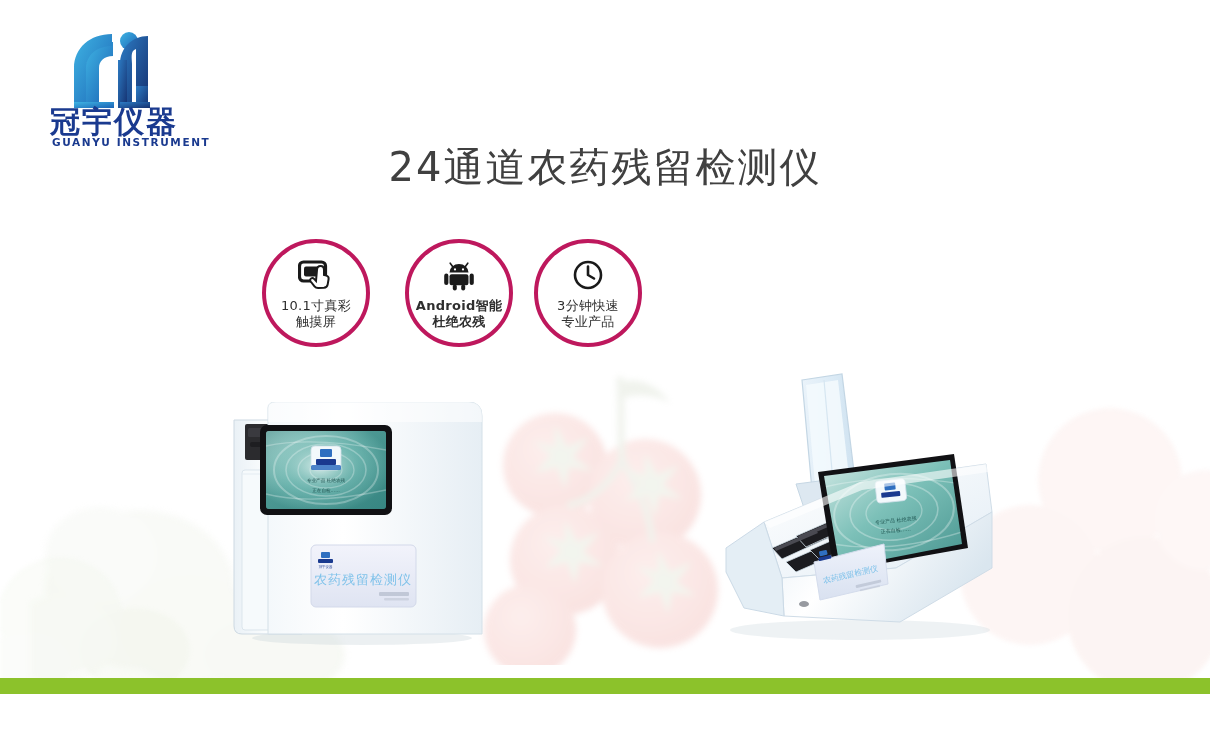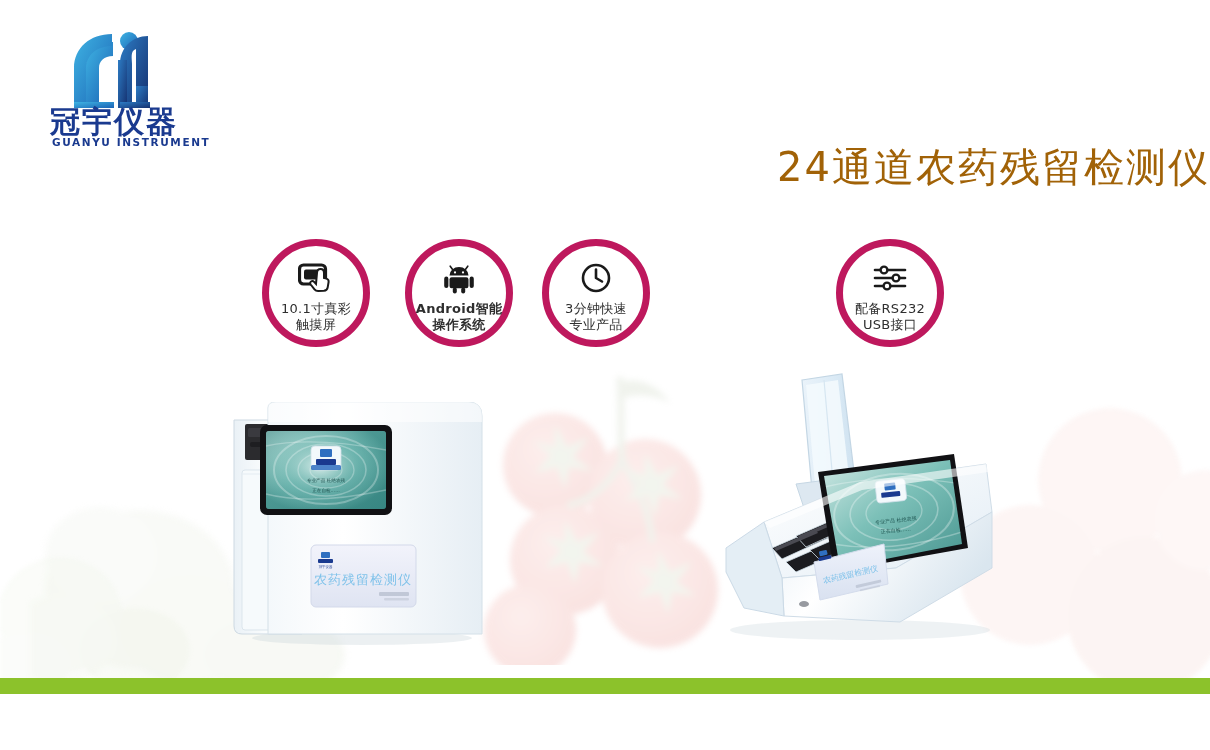--- a/index.html
+++ b/index.html
@@ -27,41 +27,41 @@
   }
   .wm-pepper{
     position:absolute;left:0px;top:520px;width:190px;height:170px;opacity:.5;filter:blur(2px);
   }
 
   
   .logo{position:absolute;left:34px;top:24px;width:180px;height:125px;}
 
   
   .headline{
-    position:absolute;left:0;top:140px;width:1210px;text-align:right;
-    font-size:40px;letter-spacing:2px;color:#a16207;font-weight:400;
+    position:absolute;left:0;top:140px;width:1210px;text-align:center;
+    font-size:40px;letter-spacing:2px;color:#404040;font-weight:400;
     font-family:"DejaVu Sans","Liberation Sans",sans-serif;
   }
 
   
   .features{position:absolute;left:262px;top:239px;width:700px;height:112px;}
   .feat{
     position:absolute;top:0;width:108px;height:108px;border-radius:50%;
-    border:7px solid #be185d;box-sizing:border-box;background:rgba(255,255,255,.35);
+    border:4px solid #be185d;box-sizing:border-box;background:rgba(255,255,255,.35);
     display:flex;flex-direction:column;align-items:center;justify-content:flex-start;
   }
   .feat .ficon{height:38px;margin-top:13px;display:flex;align-items:center;justify-content:center;}
   .feat .ftext{
     margin-top:4px;text-align:center;line-height:16px;font-size:13px;color:#2f2f2f;
     font-family:"DejaVu Sans","Liberation Sans",sans-serif;letter-spacing:.3px;
   }
   .feat .ftext span{display:block;}
   .f0{left:0px;}
   .f1{left:143px;font-weight:bold;}
-  .f2{left:280px;}
+  .f2{left:272px;}
   .f3{left:430px;}
   .f4{left:574px;}
 
   
   .device-left{position:absolute;left:232px;top:402px;width:253px;height:243px;}
   .device-right{position:absolute;left:700px;top:372px;width:300px;height:272px;}
 
   
   .footer{
     position:absolute;left:0;top:678px;width:1210px;height:72px;background:#8cc22b;
@@ -190,58 +190,38 @@
             <rect x="6.5" y="15.2" width="19" height="11" rx="2.2"></rect>
             <rect x="1.2" y="14.6" width="4.2" height="11.5" rx="2.1"></rect>
             <rect x="26.6" y="14.6" width="4.2" height="11.5" rx="2.1"></rect>
             <rect x="9.8" y="25.4" width="4" height="6.2" rx="2"></rect>
             <rect x="18.2" y="25.4" width="4" height="6.2" rx="2"></rect>
           </g>
         </svg>
       </div>
       <div class="ftext">
         <span>Android智能</span>
-        <span>操作系统</span>
+        <span>杜绝农残</span>
       </div>
     </div>
 
     <div class="feat f2">
       <div class="ficon">
         <svg width="32" height="32" viewBox="0 0 32 32">
           <circle cx="16" cy="16" r="13" fill="none" stroke="#1a1a1a" stroke-width="2.6"></circle>
           <path d="M16 7.5 L16 16 L22 19.5" fill="none" stroke="#1a1a1a" stroke-width="2.6" stroke-linecap="round" stroke-linejoin="round"></path>
         </svg>
       </div>
       <div class="ftext">
         <span>3分钟快速</span>
         <span>专业产品</span>
       </div>
     </div>
 
 
-    <div class="feat f4">
-      <div class="ficon">
-        <svg width="34" height="28" viewBox="0 0 34 28">
-          <g stroke="#1a1a1a" stroke-width="2.6" stroke-linecap="round">
-            <line x1="2" y1="6" x2="32" y2="6"></line>
-            <line x1="2" y1="14" x2="32" y2="14"></line>
-            <line x1="2" y1="22" x2="32" y2="22"></line>
-          </g>
-          <g fill="#fff" stroke="#1a1a1a" stroke-width="2.4">
-            <circle cx="11" cy="6" r="3.4"></circle>
-            <circle cx="23" cy="14" r="3.4"></circle>
-            <circle cx="14" cy="22" r="3.4"></circle>
-          </g>
-        </svg>
-      </div>
-      <div class="ftext">
-        <span>配备RS232</span>
-        <span>USB接口</span>
-      </div>
-    </div>
   </div>
 
   <svg class="device-left" viewBox="0 0 253 243">
     <defs>
       <linearGradient id="bodyG" x1="0" y1="0" x2="1" y2="0">
         <stop offset="0%" stop-color="#f4f8fb"></stop>
         <stop offset="35%" stop-color="#ffffff"></stop>
         <stop offset="100%" stop-color="#e6eef4"></stop>
       </linearGradient>
       <linearGradient id="leftColG" x1="0" y1="0" x2="1" y2="0">

